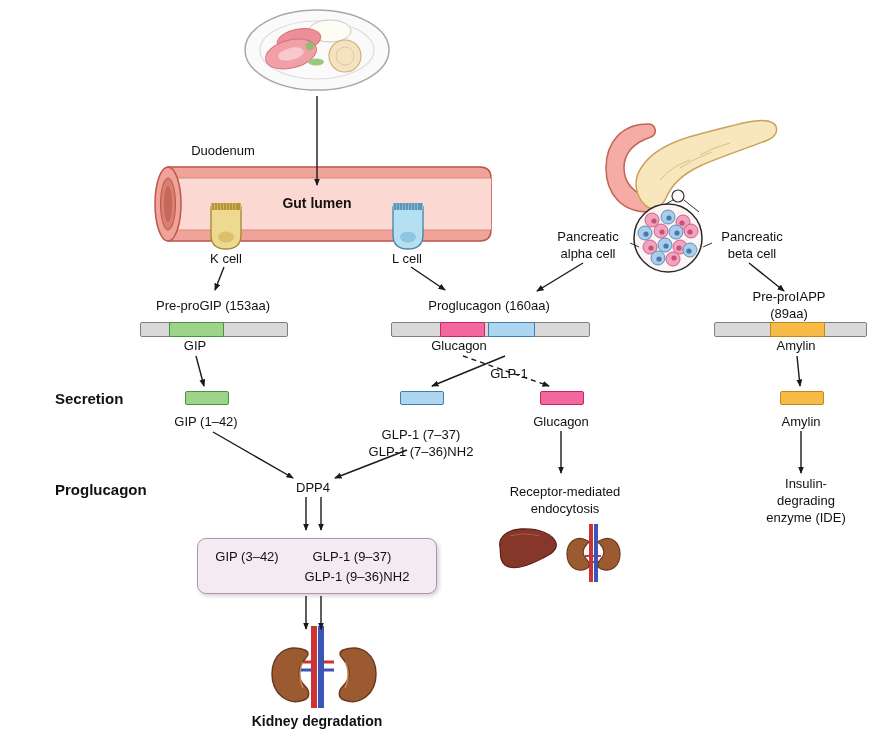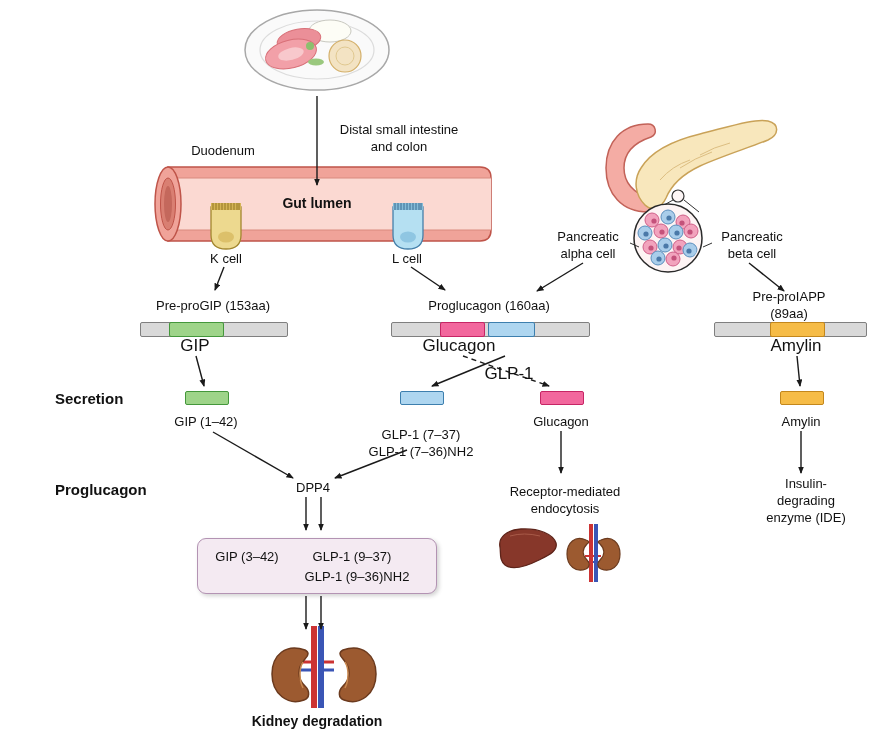--- a/index.html
+++ b/index.html
@@ -1,21 +1,21 @@
 <!DOCTYPE html>
 <html style="--gip-green: #9ed489; --gip-green-border: #44973b; --glp-blue: #aed6f0; --glp-blue-border: #3d7fae; --glucagon-pink: #f2679d; --glucagon-pink-border: #c62565; --amylin-orange: #f6bc47; --amylin-orange-border: #c3871c; --bar-gray: #d9d9d9; --bar-gray-border: #7f7f7f; --box-fill: #f4eaf2; --box-border: #b393b3;"><head>
 <meta charset="utf-8">
 <style>
   html,body{margin:0;padding:0;background:#fff;}
   #canvas{position:relative;width:894px;height:729px;overflow:hidden;background:#fff;
           font-family:"Liberation Sans", sans-serif;color:#111;}
   svg{position:absolute;left:0;top:0;}
   .lbl{position:absolute;transform:translate(-50%,-50%);white-space:pre-line;text-align:center;
        font-size:13px;line-height:1.3;color:#111;}
-  .lbl.small{font-size:17px;}
+  .lbl.small{font-size:13px;}
   .lbl.bold{font-weight:bold;font-size:14px;}
   .stage{position:absolute;transform:translate(0,-50%);font-weight:bold;font-size:15px;}
   .pbar{position:absolute;height:13px;background:var(--bar-gray,#d9d9d9);
         border:1px solid var(--bar-gray-border,#7f7f7f);border-radius:2px;}
   .seg{position:absolute;top:-1px;bottom:-1px;border-radius:2px;border:1px solid transparent;}
   .seg.green{background:var(--gip-green,#9ed489);border-color:var(--gip-green-border,#44973b);}
   .seg.blue{background:var(--glp-blue,#aed6f0);border-color:var(--glp-blue-border,#3d7fae);}
   .seg.pink{background:var(--glucagon-pink,#f2679d);border-color:var(--glucagon-pink-border,#c62565);}
   .seg.orange{background:var(--amylin-orange,#f6bc47);border-color:var(--amylin-orange-border,#c3871c);}
   .sbar{position:absolute;height:12px;width:42px;border-radius:2px;border:1px solid transparent;}
@@ -189,22 +189,20 @@
       <line x1="561" y1="431" x2="561" y2="473" marker-end="url(#arr)"></line>
       <line x1="801" y1="431" x2="801" y2="473" marker-end="url(#arr)"></line>
       <line x1="306" y1="497" x2="306" y2="530" marker-end="url(#arr)"></line>
       <line x1="321" y1="497" x2="321" y2="530" marker-end="url(#arr)"></line>
       <line x1="306" y1="596" x2="306" y2="629" marker-end="url(#arr)"></line>
       <line x1="321" y1="596" x2="321" y2="629" marker-end="url(#arr)"></line>
     </g>
   </svg>
 
   <div class="lbl" style="left:223px;top:151px;">Duodenum</div>
-  <div class="lbl" style="left:399px;top:139px;">Distal small intestine
-and colon</div>
   <div class="lbl bold" style="left:317px;top:203px;">Gut lumen</div>
   <div class="lbl" style="left:226px;top:259px;">K cell</div>
   <div class="lbl" style="left:407px;top:259px;">L cell</div>
 
   <div class="lbl" style="left:588px;top:246px;">Pancreatic
 alpha cell</div>
   <div class="lbl" style="left:752px;top:246px;">Pancreatic
 beta cell</div>
 
   <div class="lbl" style="left:213px;top:306px;">Pre-proGIP (153aa)</div>

